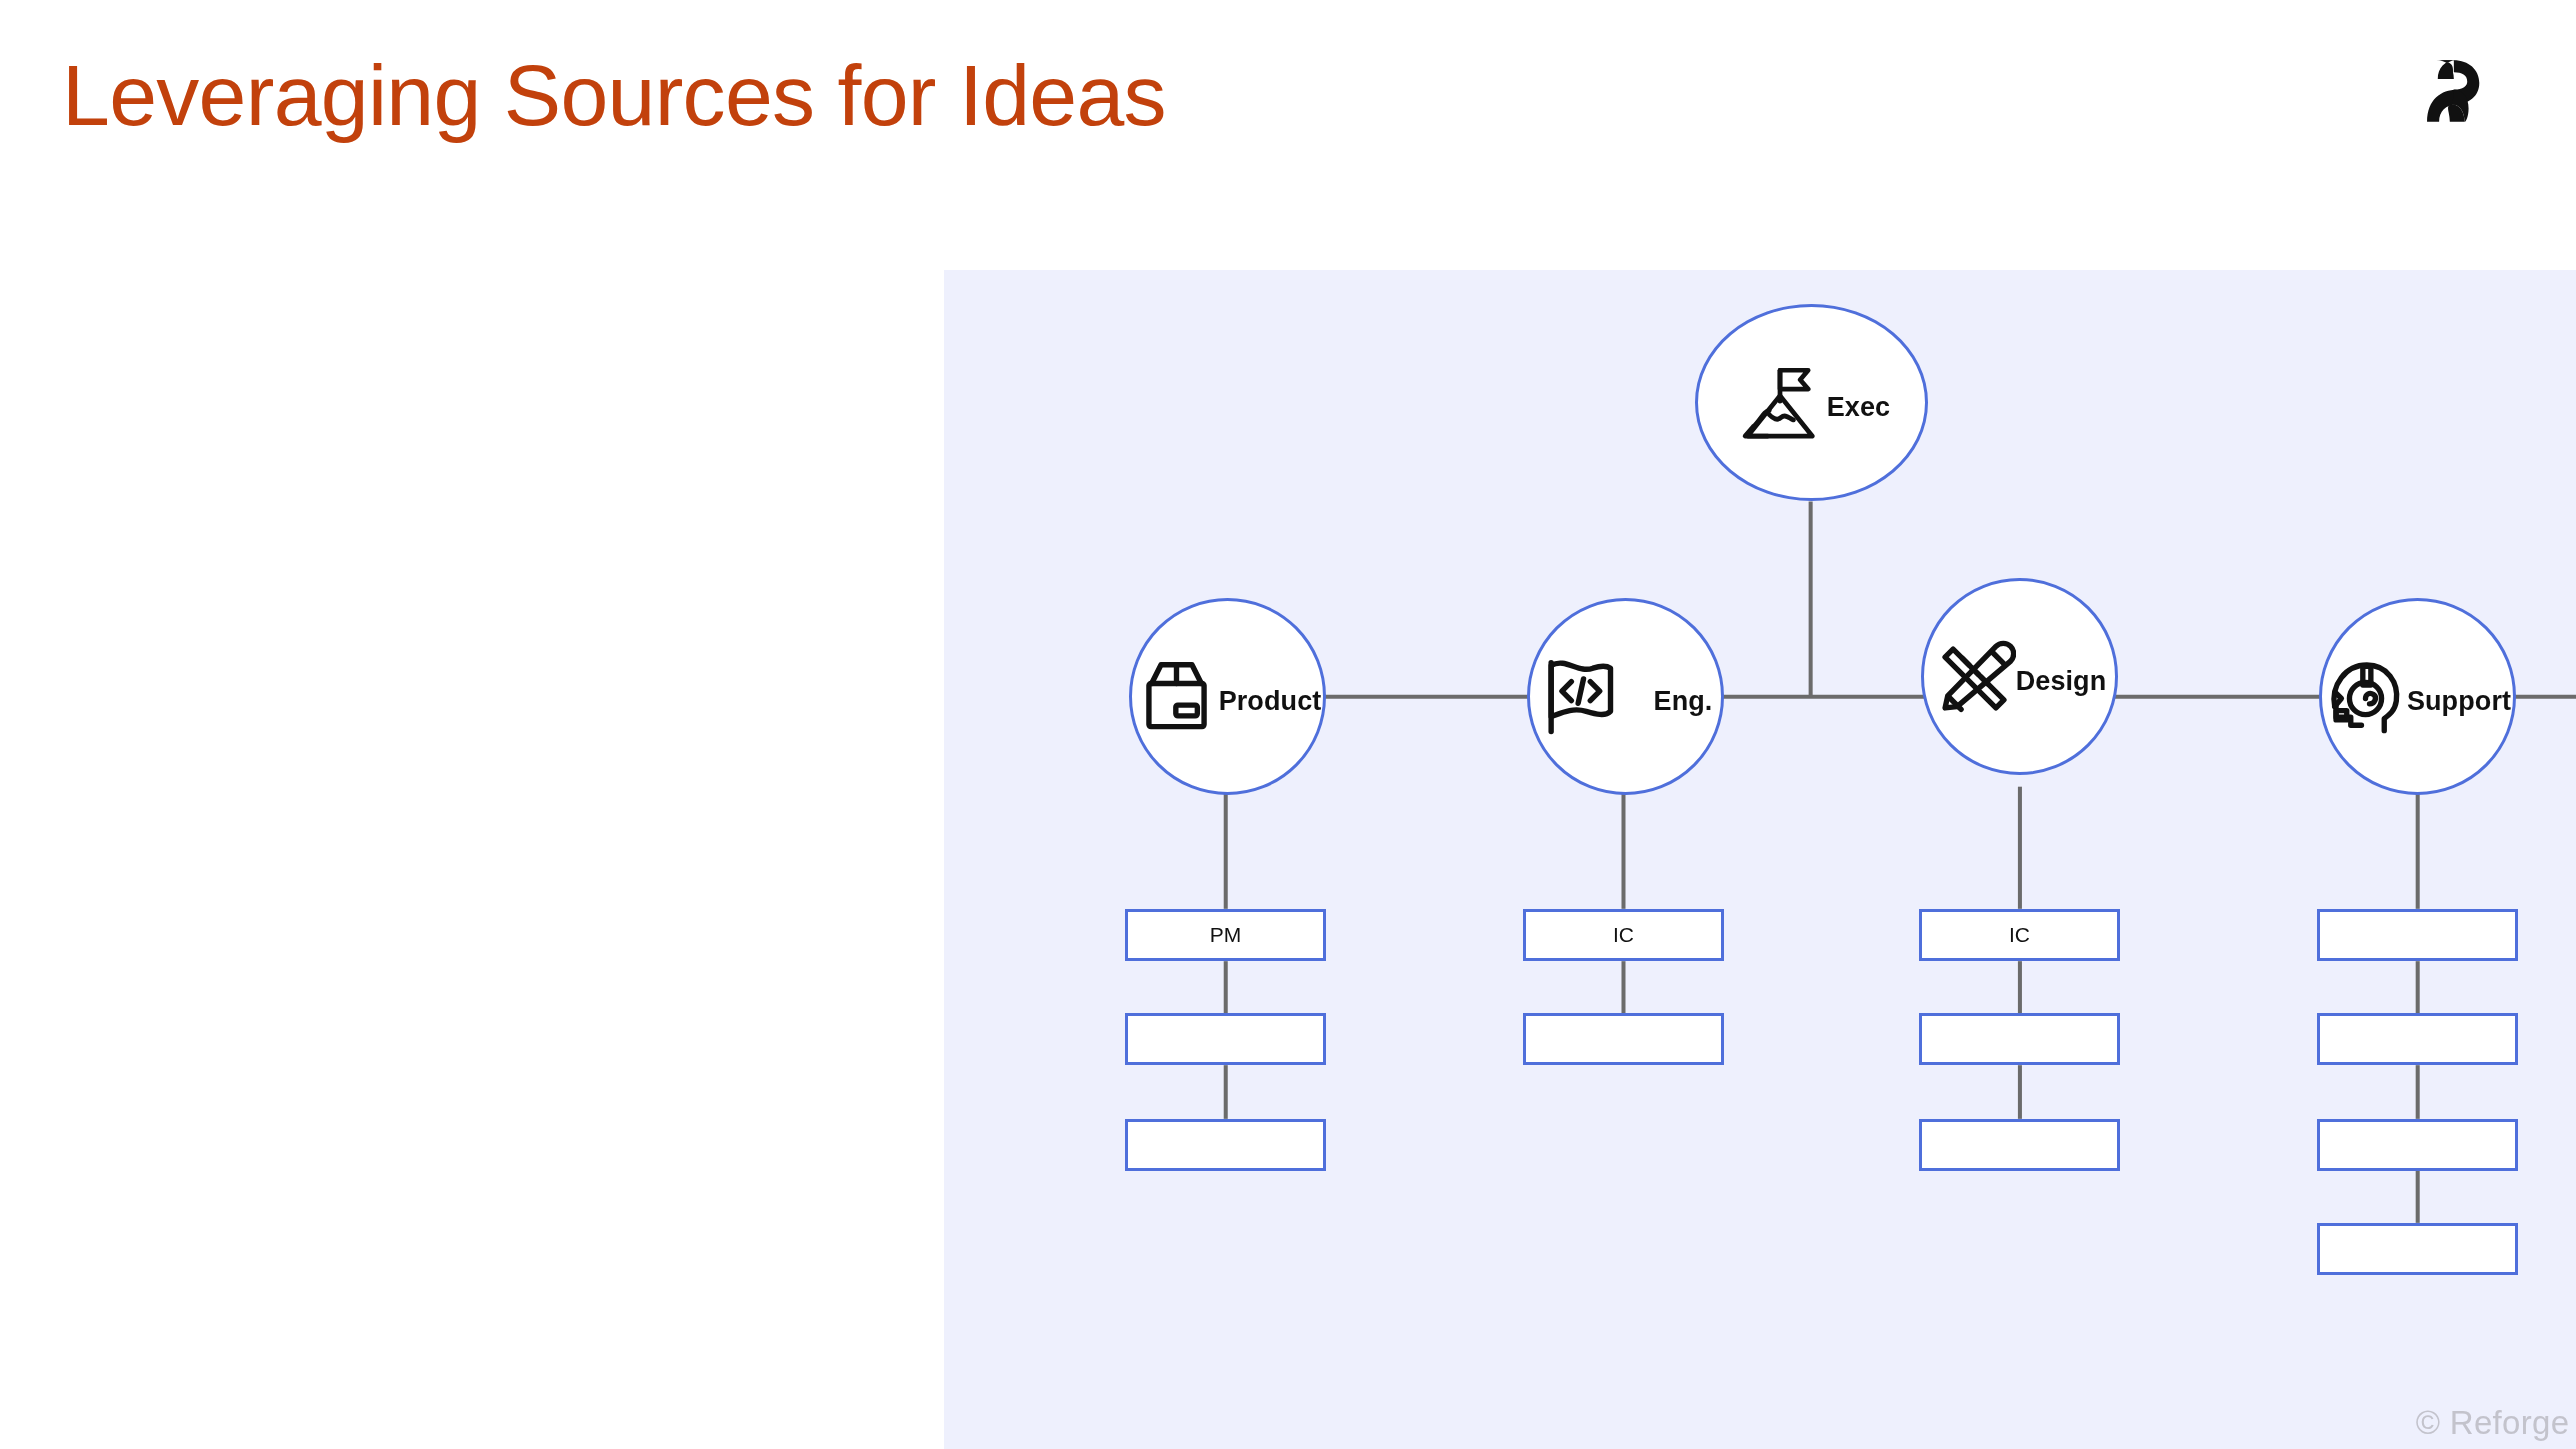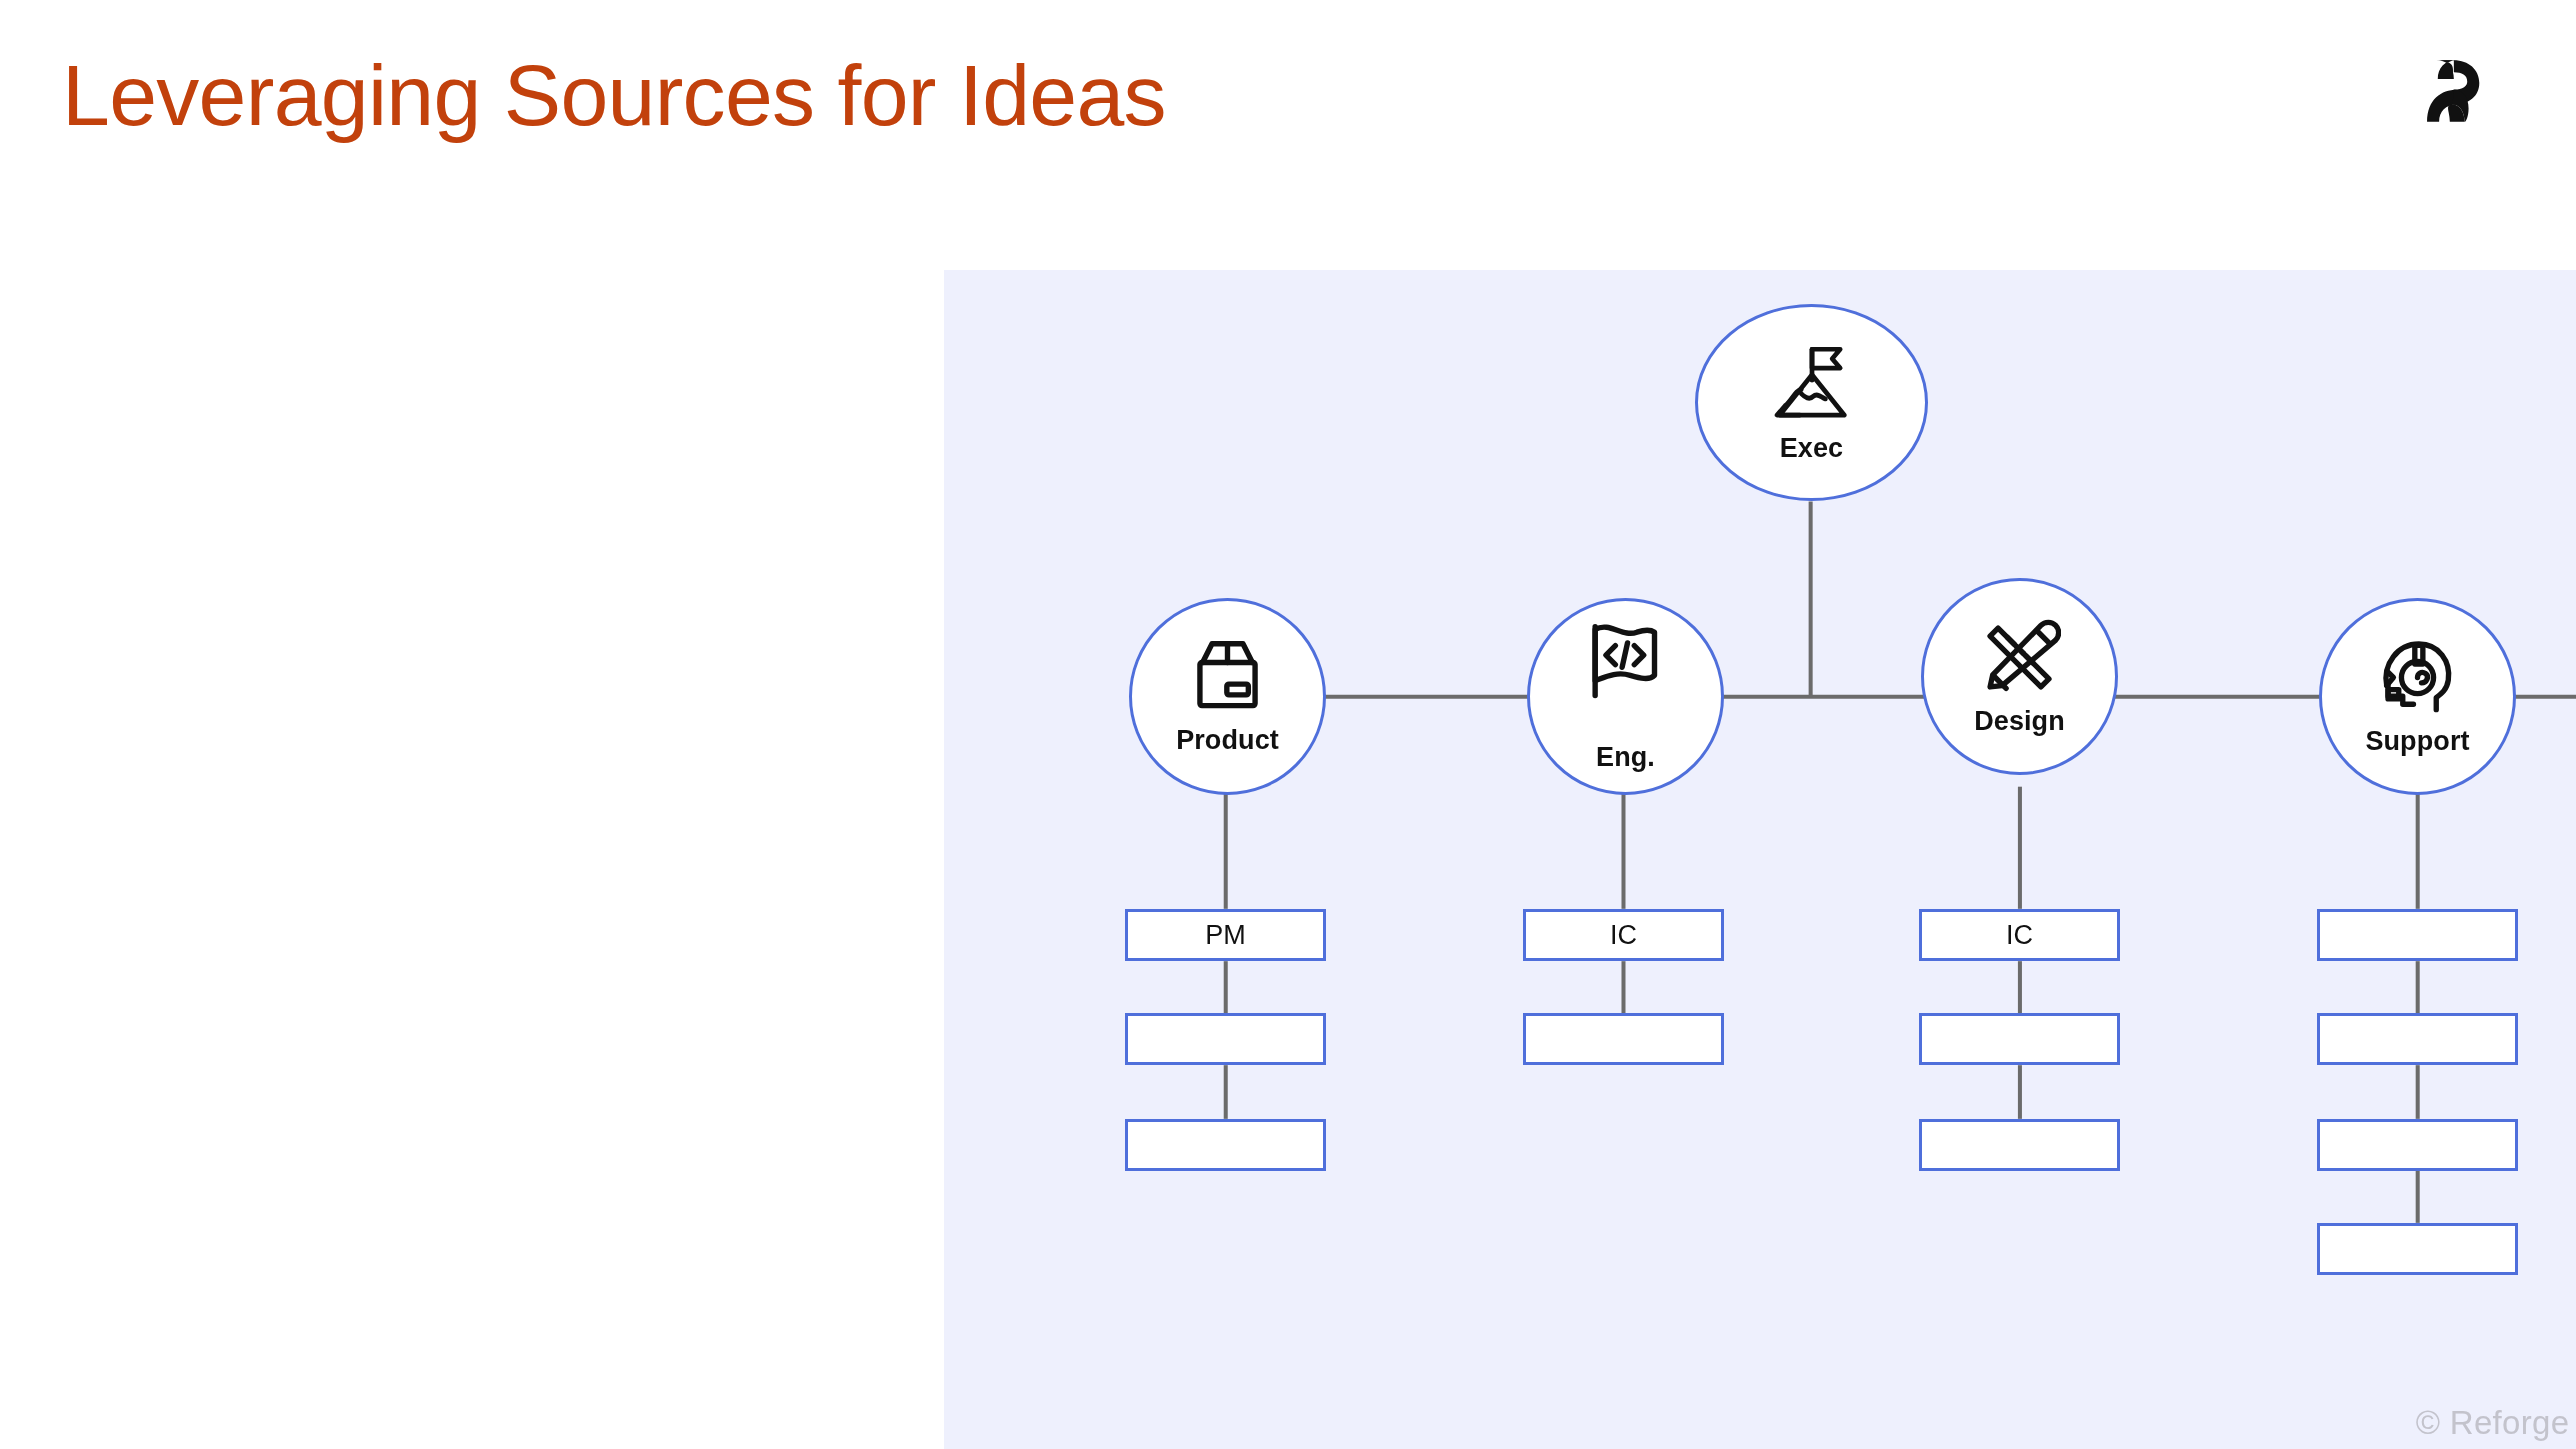--- a/index.html
+++ b/index.html
@@ -58,21 +58,21 @@
   }
 
   
   .node-circle {
     position: absolute;
     border-radius: 50%;
     background: #ffffff;
     border: 3.4px solid #4f6fdb;
     box-sizing: border-box;
     display: flex;
-    flex-direction: column;
+    flex-direction: row;
     align-items: center;
     justify-content: center;
   }
   .node-icon {
     display: block;
     line-height: 0;
   }
   .node-label {
     font-size: 27px;
     font-weight: 700;
@@ -85,21 +85,21 @@
   .role-box {
     position: absolute;
     background: #ffffff;
     border: 3.4px solid #4f6fdb;
     box-sizing: border-box;
     display: flex;
     align-items: center;
     justify-content: center;
   }
   .role-box-label {
-    font-size: 27px;
+    font-size: 21px;
     font-weight: 400;
     color: #111111;
   }
 
   
   #watermark {
     position: absolute;
     right: 6.7px;
     bottom: 6.7px;
     font-size: 33px;

